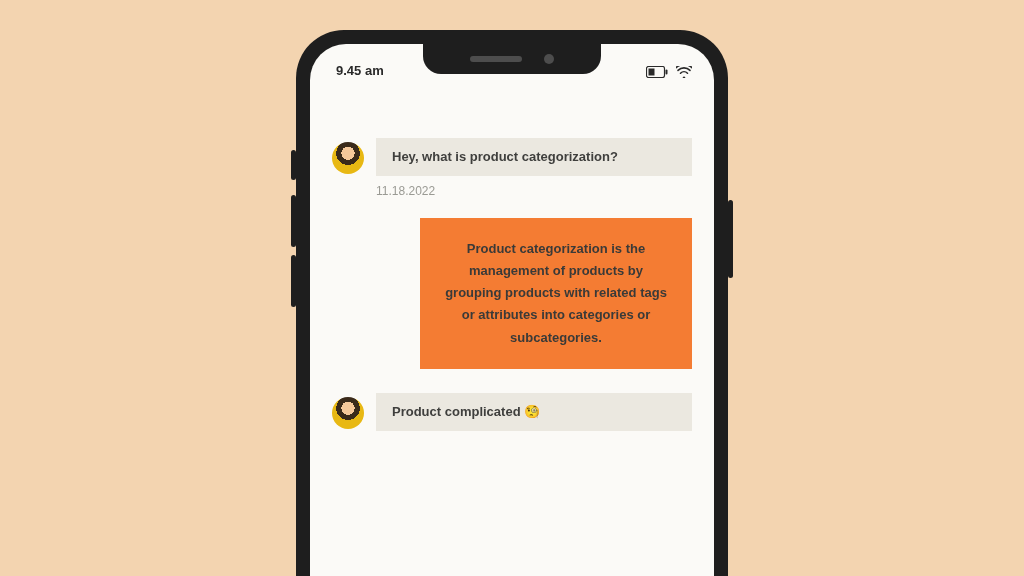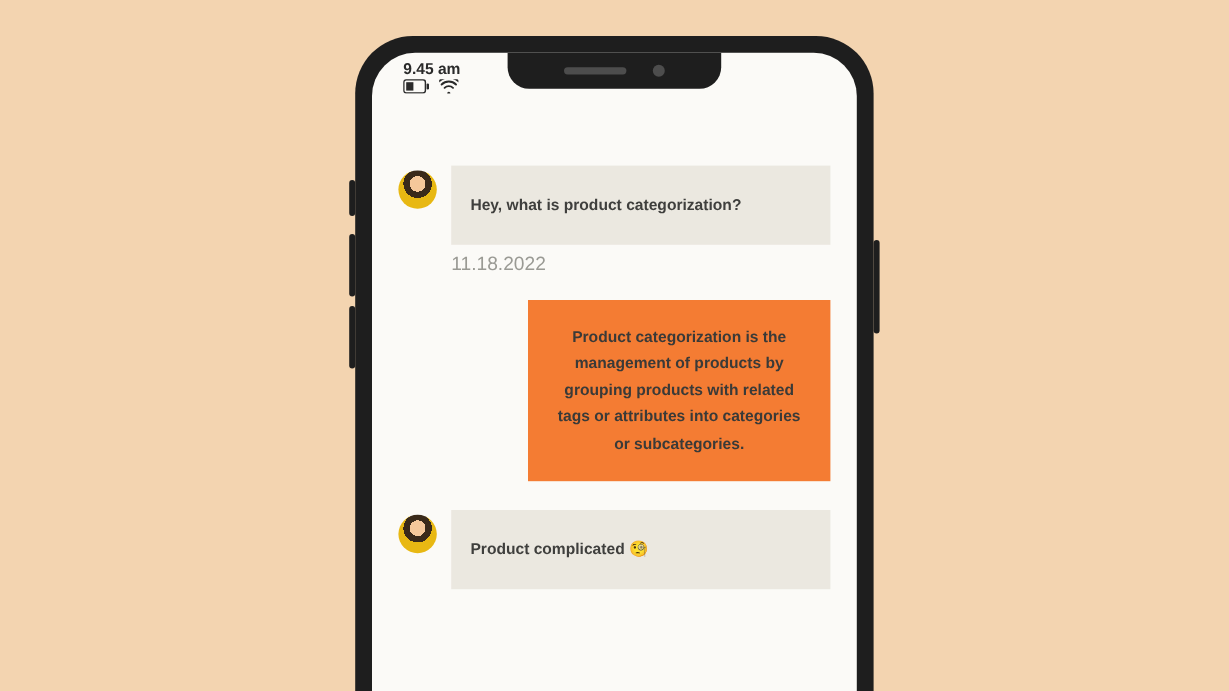--- a/index.html
+++ b/index.html
@@ -61,27 +61,26 @@
   }
   .camera {
     width: 10px;
     height: 10px;
     background: #4d4d4d;
     border-radius: 50%;
   }
   .status-bar {
     height: 34px;
     display: flex;
-    align-items: flex-start;
+    align-items: flex-end;
     justify-content: space-between;
     padding: 6px 22px 0 26px;
     font-size: 13px;
     font-weight: 600;
     color: #2a2a2a;
-    flex-direction: column;
   }
   .status-icons {
     display: flex;
     align-items: center;
     gap: 8px;
   }
   .chat {
     padding: 60px 22px 0 22px;
   }
   .msg-row {
@@ -92,41 +91,41 @@
   }
   .avatar {
     width: 32px;
     height: 32px;
     border-radius: 50%;
     background: radial-gradient(circle at 50% 35%, #f5c89a 25%, #3a2a1a 25% 45%, #e8b813 45%);
     flex-shrink: 0;
     margin-top: 4px;
   }
   .bubble {
-    padding: 24px 16px;
+    padding: 10px 16px;
     font-size: 13px;
     font-weight: 700;
     color: #3f3f3d;
     line-height: 1.4;
   }
   .bubble.gray {
     background: #ebe8e0;
     flex: 1;
   }
   .bubble.orange {
     background: #f47c33;
     color: #3a3a38;
     text-align: center;
-    width: 252px;
+    width: 272px;
     margin-left: auto;
     padding: 20px 22px;
     line-height: 1.7;
   }
   .timestamp {
-    font-size: 16px;
+    font-size: 12px;
     color: #9a9a94;
     margin-left: 44px;
     margin-bottom: 20px;
     font-weight: 400;
   }
   .reply-block {
     margin-bottom: 24px;
   }
 </style>
 </head>

